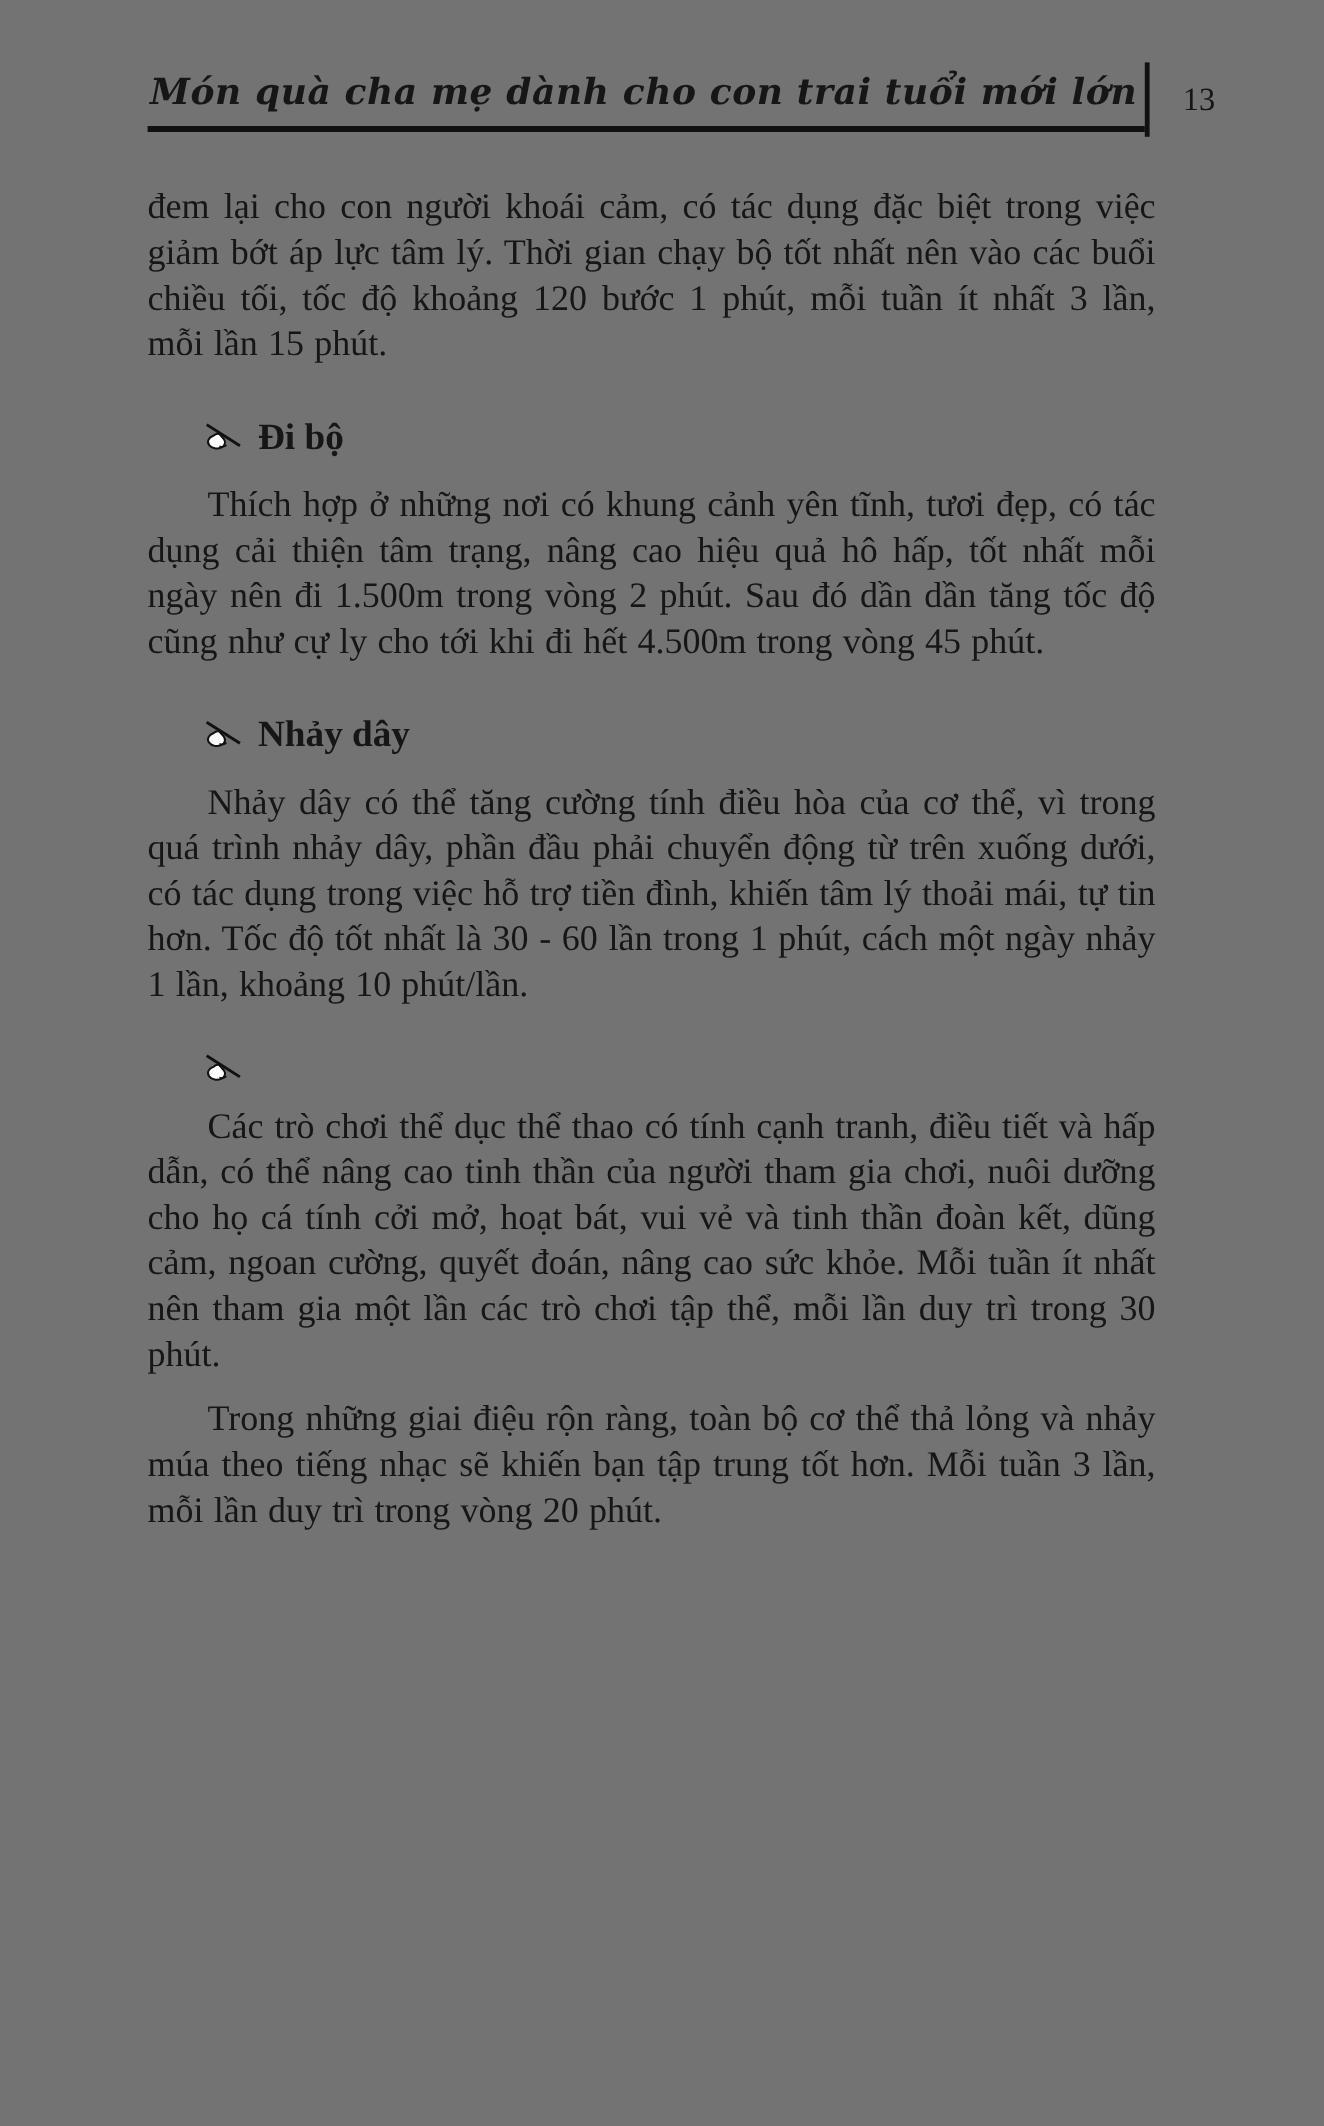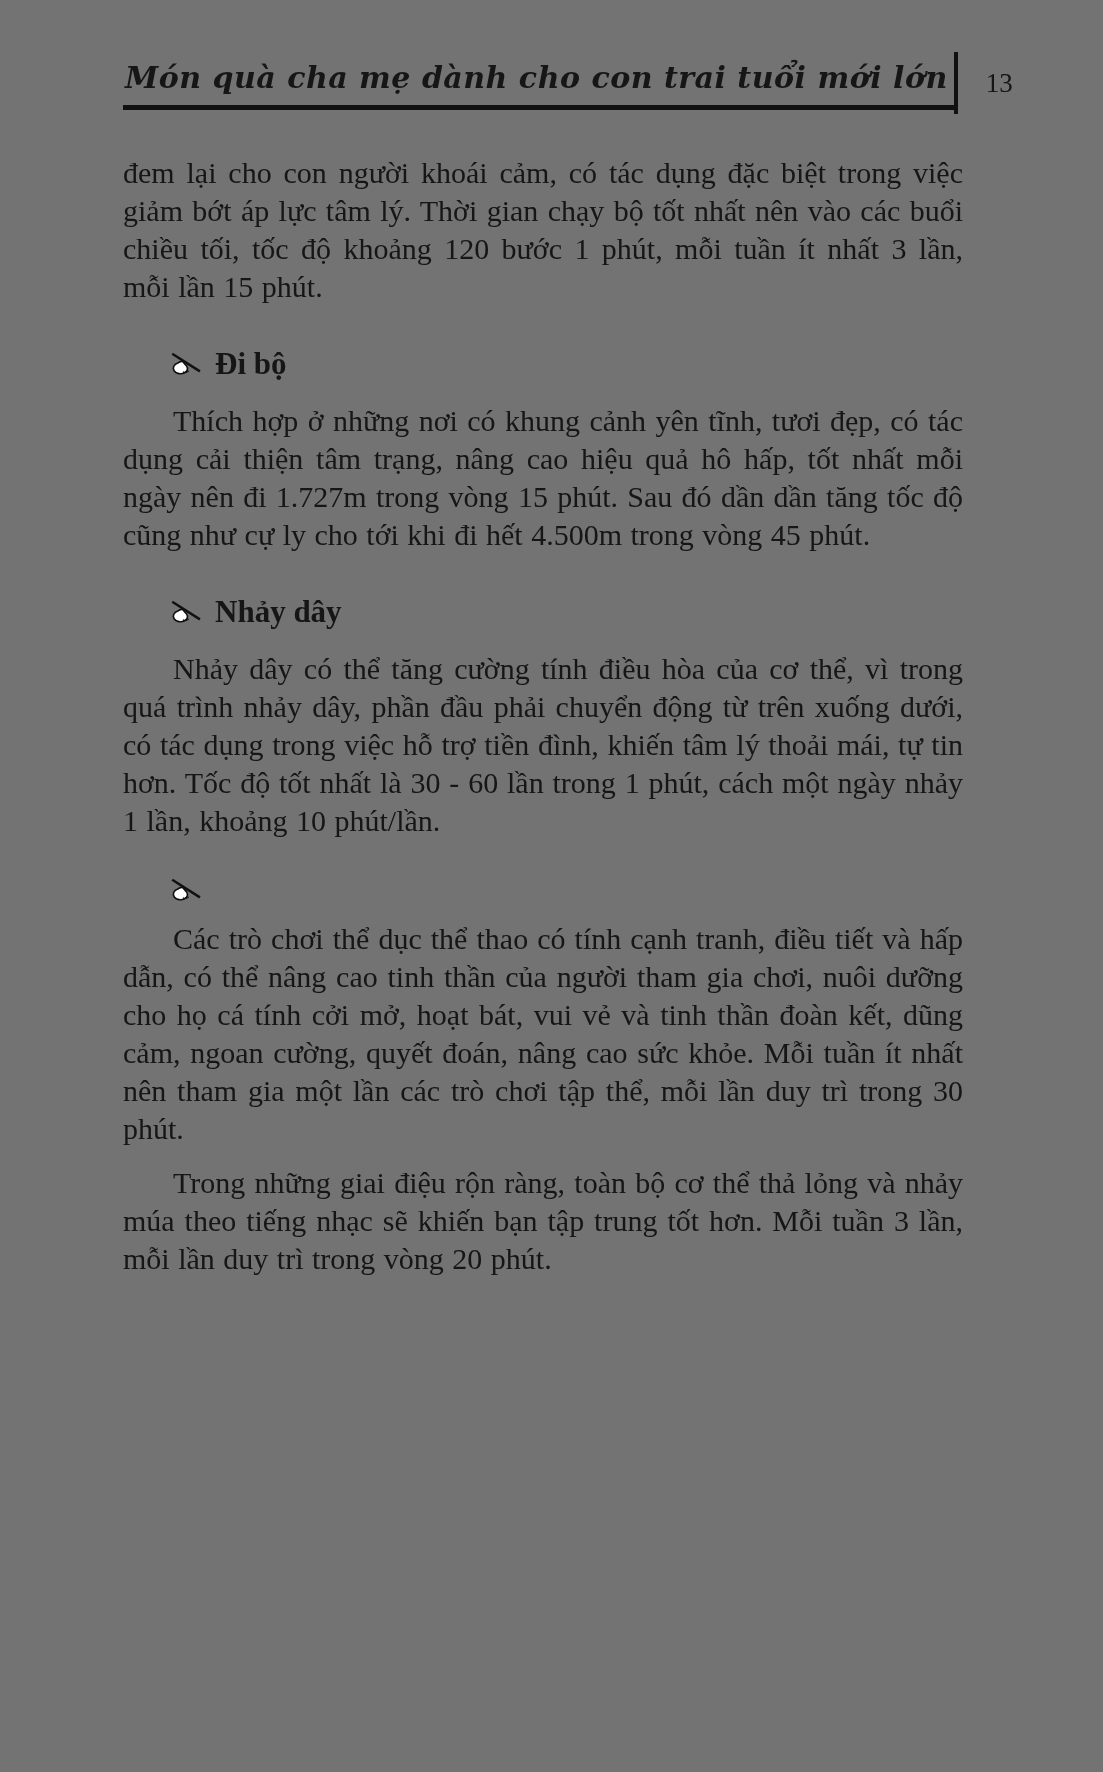--- a/index.html
+++ b/index.html
@@ -107,21 +107,21 @@
       <h2 class="section-heading">
         <span class="dingbat">
           <svg width="32" height="24" viewBox="0 0 34 26" aria-hidden="true">
             <line x1="1" y1="2" x2="31" y2="21" stroke="#111" stroke-width="2.6"></line>
             <path d="M7 12 C2.5 13.5 1 17.5 3.2 20.5 C5.5 23.5 10.5 24.5 14.5 22.5 C17.5 21 18.5 18 16.5 15 L12.5 10.5 C10.5 9.5 8.8 10.5 7 12 Z" fill="#ffffff" stroke="#111" stroke-width="1.8"></path>
             <path d="M12.5 21.5 C14.5 22.5 17.5 22.3 18.8 20.3" fill="none" stroke="#111" stroke-width="1.4"></path>
           </svg>
         </span>
         <span>Đi bộ</span>
       </h2>
-      <p class="body-para">Thích hợp ở những nơi có khung cảnh yên tĩnh, tươi đẹp, có tác dụng cải thiện tâm trạng, nâng cao hiệu quả hô hấp, tốt nhất mỗi ngày nên đi 1.727m trong vòng 15 phút. Sau đó dần dần tăng tốc độ cũng như cự ly cho tới khi đi hết 4.500m trong vòng 45 phút.</p>
+      <p class="body-para">Thích hợp ở những nơi có khung cảnh yên tĩnh, tươi đẹp, có tác dụng cải thiện tâm trạng, nâng cao hiệu quả hô hấp, tốt nhất mỗi ngày nên đi 1.500m trong vòng 2 phút. Sau đó dần dần tăng tốc độ cũng như cự ly cho tới khi đi hết 4.500m trong vòng 45 phút.</p>
     </section>
 
     <section>
       <h2 class="section-heading">
         <span class="dingbat">
           <svg width="32" height="24" viewBox="0 0 34 26" aria-hidden="true">
             <line x1="1" y1="2" x2="31" y2="21" stroke="#111" stroke-width="2.6"></line>
             <path d="M7 12 C2.5 13.5 1 17.5 3.2 20.5 C5.5 23.5 10.5 24.5 14.5 22.5 C17.5 21 18.5 18 16.5 15 L12.5 10.5 C10.5 9.5 8.8 10.5 7 12 Z" fill="#ffffff" stroke="#111" stroke-width="1.8"></path>
             <path d="M12.5 21.5 C14.5 22.5 17.5 22.3 18.8 20.3" fill="none" stroke="#111" stroke-width="1.4"></path>
           </svg>

